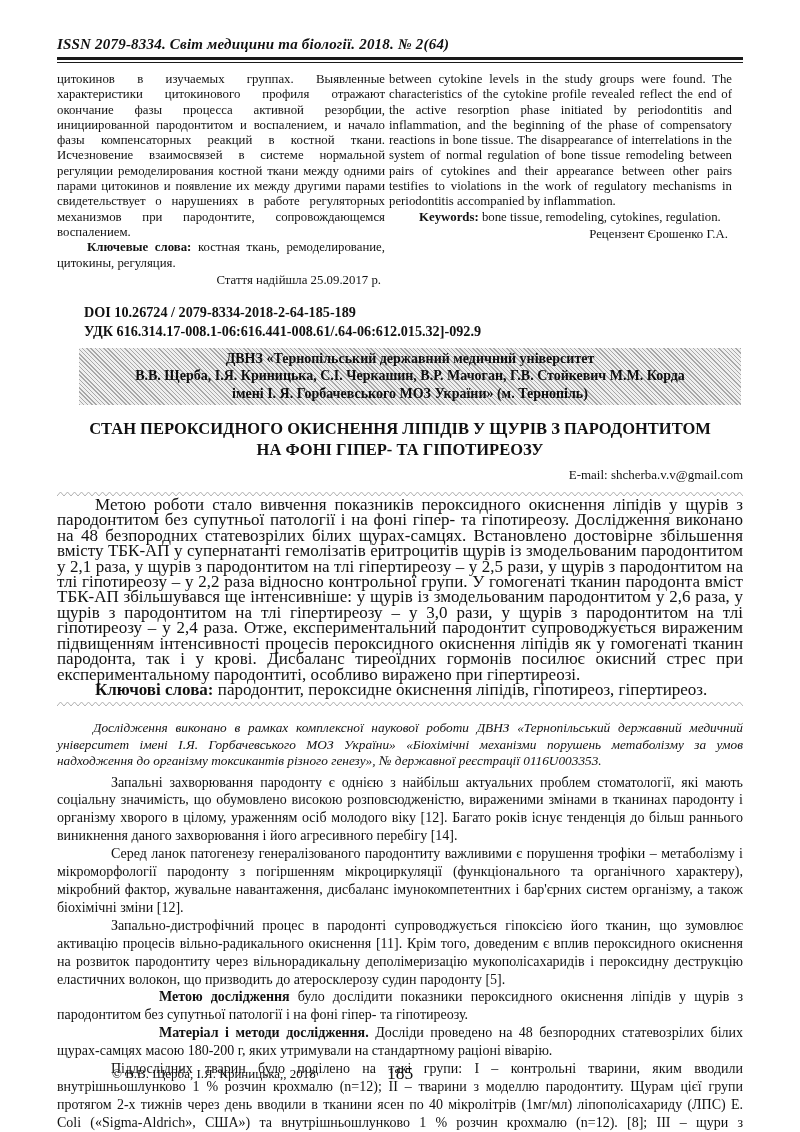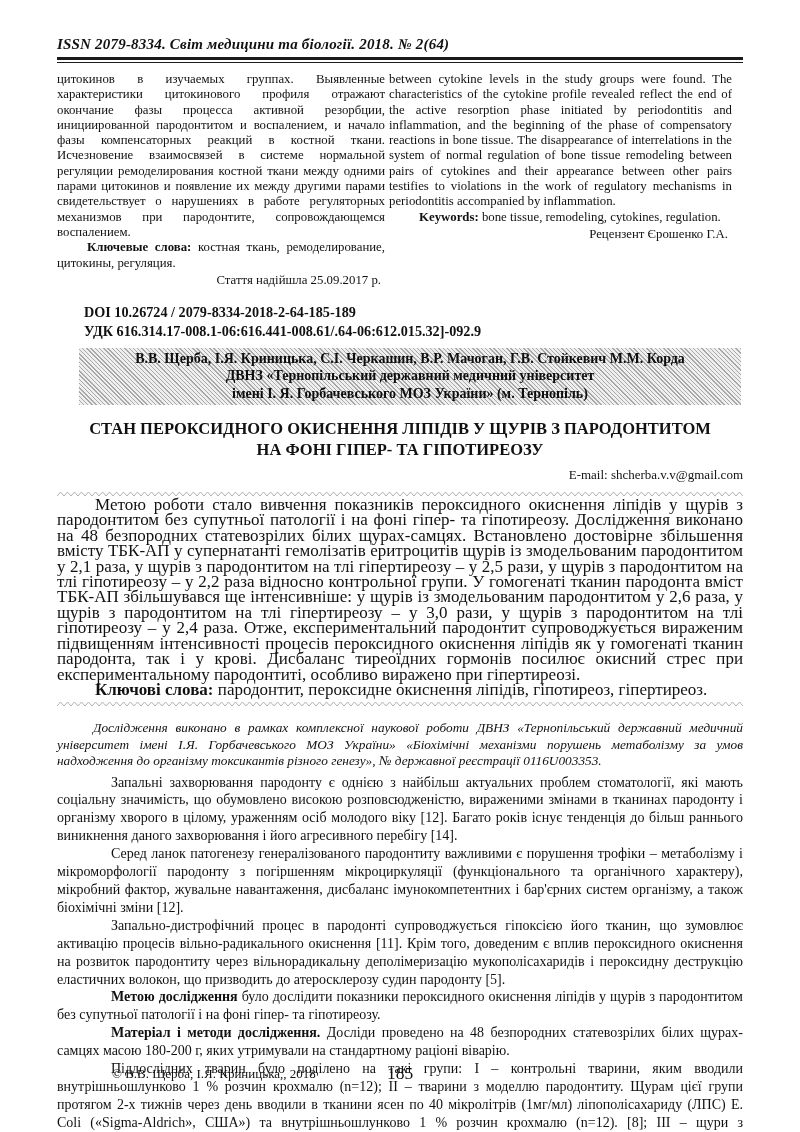--- a/index.html
+++ b/index.html
@@ -72,21 +72,21 @@
     font-style: italic; text-align: justify;
     text-indent: 36px;
   }
 
   
   .body-text { margin-top: 4px; }
   .body-text p {
     font-size: 14px; line-height: 17.9px;
     text-align: justify; text-indent: 54px;
   }
-  .body-text b { font-weight: bold; }
+  .body-text b { font-weight: bold; margin-left: 48px; }
 
   
   .footer-copyright {
     position: absolute; left: 112px; top: 1066px;
     font-size: 13px;
   }
   .footer-page {
     position: absolute; left: 50%; top: 1063px; transform: translateX(-50%);
     font-size: 17.5px;
   }
@@ -112,22 +112,22 @@
       <p class="right-note">Рецензент Єрошенко Г.А.</p>
     </div>
   </div>
 
   <div class="doi-block">
     <div>DOI 10.26724 / 2079-8334-2018-2-64-185-189</div>
     <div>УДК 616.314.17-008.1-06:616.441-008.61/.64-06:612.015.32]-092.9</div>
   </div>
 
   <div class="authors-block">
+    <div>ДВНЗ «Тернопільський державний медичний університет</div>
     <div>В.В. Щерба, І.Я. Криницька, С.І. Черкашин, В.Р. Мачоган, Г.В. Стойкевич М.М. Корда</div>
-    <div>ДВНЗ «Тернопільський державний медичний університет</div>
     <div>імені І. Я. Горбачевського МОЗ України» (м. Тернопіль)</div>
   </div>
 
   <div class="article-title">СТАН ПЕРОКСИДНОГО ОКИСНЕННЯ ЛІПІДІВ У ЩУРІВ З ПАРОДОНТИТОМ НА ФОНІ ГІПЕР- ТА ГІПОТИРЕОЗУ</div>
 
   <div class="email-line">E-mail: shcherba.v.v@gmail.com</div>
 
   <div class="zigzag">
     <svg width="686" height="6" xmlns="http://www.w3.org/2000/svg">
       <defs>

